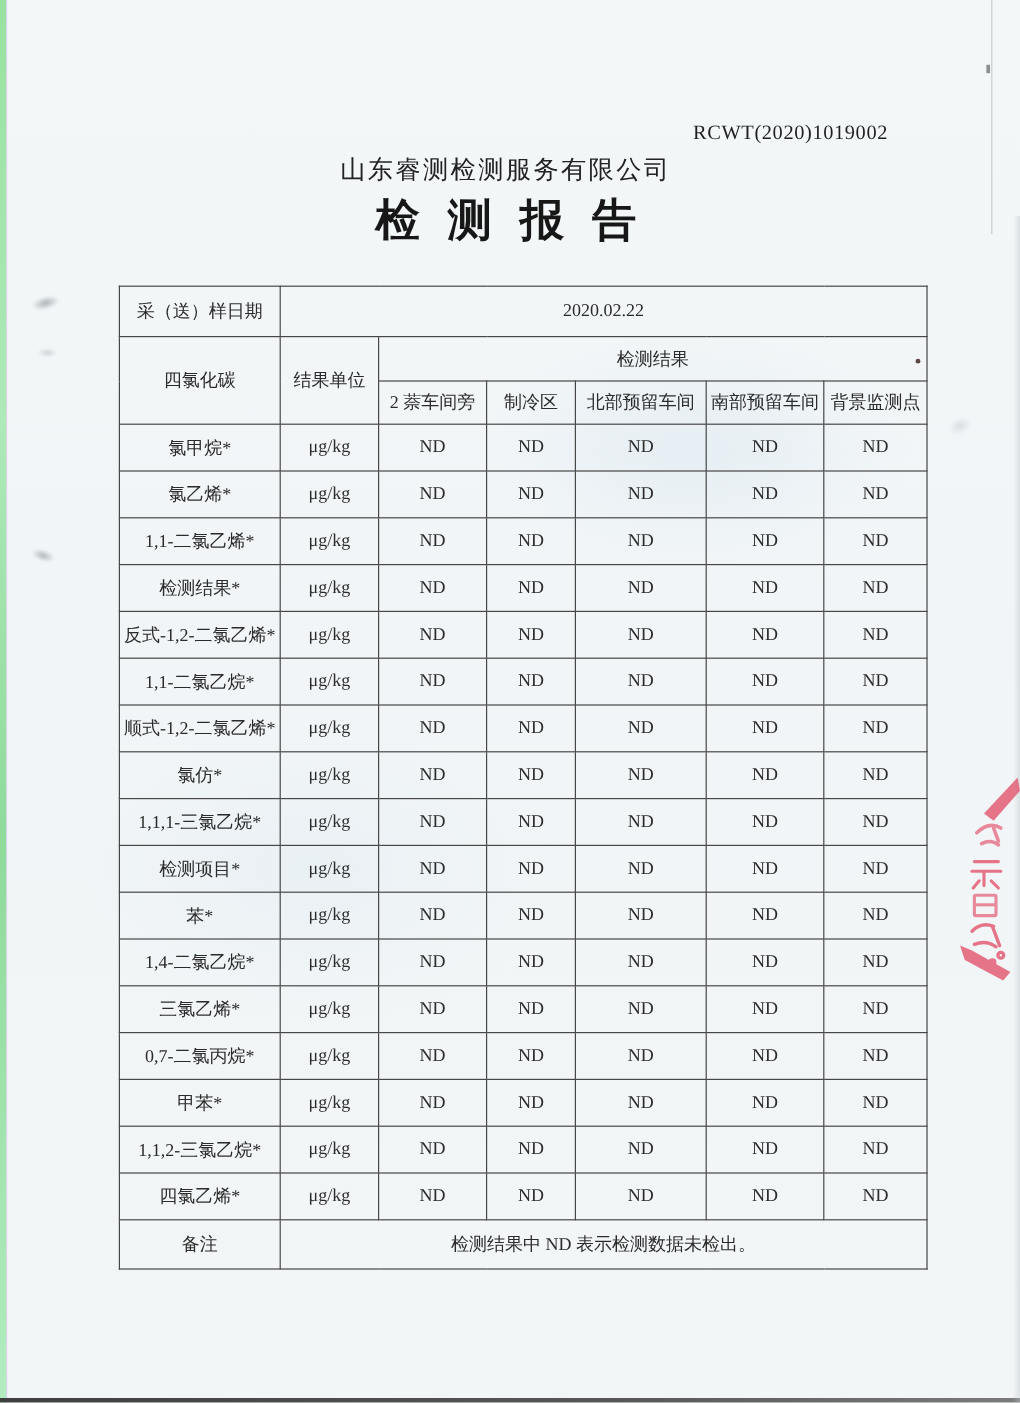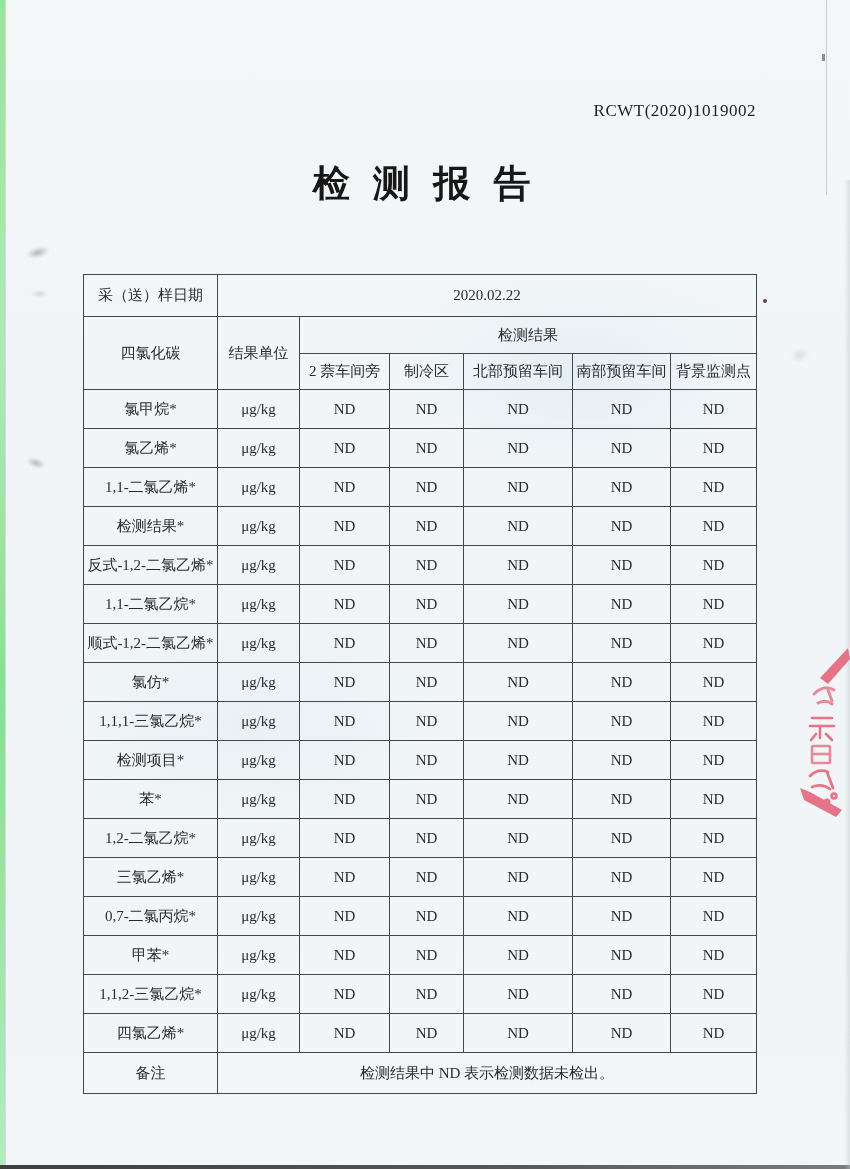--- a/index.html
+++ b/index.html
@@ -39,21 +39,21 @@
   .smudge-3{left:26px;top:458px;width:20px;height:10px;transform:rotate(18deg);
     background:radial-gradient(ellipse,rgba(110,120,126,.5),rgba(110,120,126,0) 70%);}
   .smudge-4{left:790px;top:348px;width:20px;height:14px;transform:rotate(-25deg);opacity:.5;
     background:radial-gradient(ellipse,rgba(140,150,156,.5),rgba(140,150,156,0) 70%);}
   .speck-1{position:absolute;left:763px;top:299px;width:4px;height:4px;border-radius:50%;background:#5d4646;}
   .speck-2{position:absolute;left:822px;top:54px;width:3px;height:7px;background:#8a8f92;}
   
   .stamp{position:absolute;left:798px;top:646px;width:52px;height:172px;opacity:.9;}
   
   .report-no{
-    position:absolute;top:101px;right:94px;
+    position:absolute;top:101px;right:110px;
     font-size:17px;letter-spacing:.5px;color:#1f1f1f;
   }
   .company{
     position:absolute;top:127px;left:85px;width:673px;
     text-align:center;font-size:21px;letter-spacing:2px;color:#222;
   }
   .title{
     position:absolute;top:159px;left:85px;width:673px;
     text-align:center;font-size:37px;font-weight:bold;letter-spacing:7px;color:#171717;
     text-indent:7px;
@@ -62,22 +62,22 @@
     position:absolute;top:207px;left:85px;width:673px;height:24px;
   }
   .caption{
     position:absolute;left:0;right:0;text-align:center;font-size:16px;color:#222;letter-spacing:1px;
   }
   .page-info{
     position:absolute;right:8px;top:0;font-size:16px;color:#222;letter-spacing:1px;
   }
   
   table.results{
-    position:absolute;left:83px;top:238px;width:673px;
-    border-collapse:collapse;table-layout:fixed;margin-top:36px;
+    position:absolute;left:99px;top:238px;width:673px;
+    border-collapse:collapse;table-layout:fixed;
   }
   table.results td{
     border:1px solid #474747;
     text-align:center;vertical-align:middle;
     font-size:15px;color:#2b2b2b;
     padding:0 2px;overflow:hidden;
   }
   tr.r-date{height:42px;}
   tr.r-h1{height:37px;}
   tr.r-h2{height:36px;}
@@ -123,20 +123,21 @@
       <path d="M14,141 q10,-4 18,2"></path>
       <path d="M29,126 l6,16"></path>
       <circle cx="36" cy="150" r="2.4"></circle>
       <circle cx="29" cy="156" r="2"></circle>
       <circle cx="28" cy="161" r="1.7"></circle>
     </g>
     <polygon points="2,142 12,146 44,164 38,171 6,154" fill="#e4677c"></polygon>
   </svg>
 
   <div class="report-no">RCWT(2020)1019002</div>
+  <div class="company">山东睿测检测服务有限公司</div>
   <div class="title">检 测 报 告</div>
 
   <table class="results">
     <colgroup>
       <col style="width:134px">
         <col style="width:82px">
         <col style="width:90px">
       <col style="width:74px">
         <col style="width:109px">
         <col style="width:98px">
@@ -254,21 +255,21 @@
         <tr class="r-data">
       <td>苯*</td>
       <td>μg/kg</td>
       <td>ND</td>
       <td>ND</td>
       <td>ND</td>
       <td>ND</td>
       <td>ND</td>
     </tr>
         <tr class="r-data">
-      <td>1,2-二氯乙烷*</td>
+      <td>1,4-二氯乙烷*</td>
       <td>μg/kg</td>
       <td>ND</td>
       <td>ND</td>
       <td>ND</td>
       <td>ND</td>
       <td>ND</td>
     </tr>
         <tr class="r-data">
       <td>三氯乙烯*</td>
       <td>μg/kg</td>

